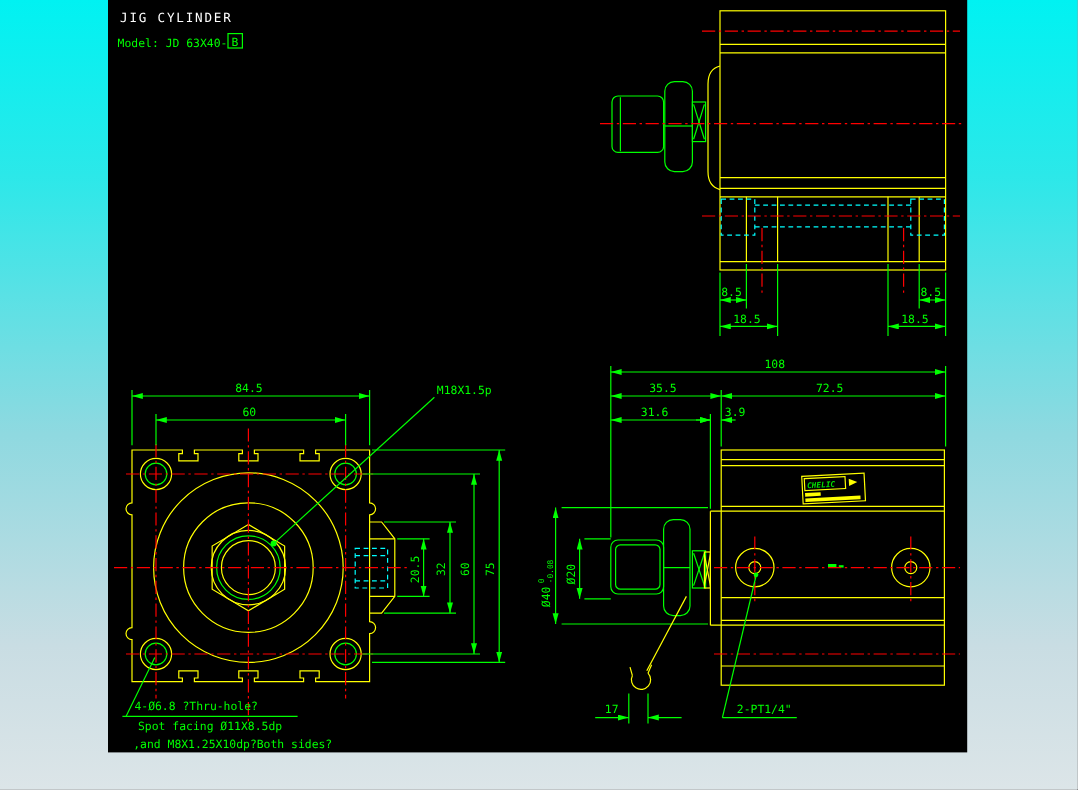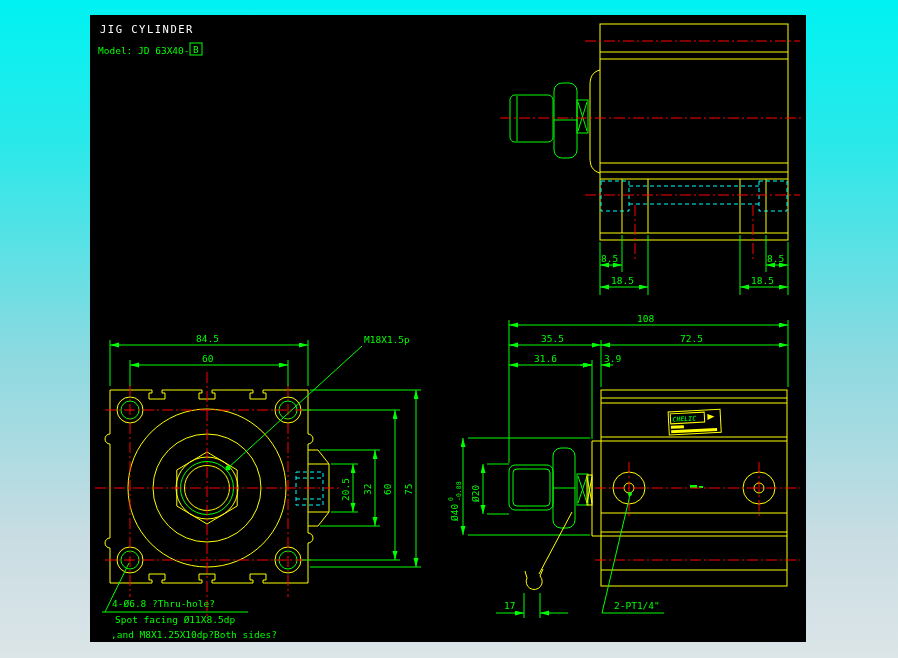--- a/index.html
+++ b/index.html
@@ -2,21 +2,21 @@
 <html><head>
 <meta charset="utf-8">
 <style>
   html,body{margin:0;padding:0;}
   body{
     width:898px;height:658px;overflow:hidden;
     background:linear-gradient(180deg,#00f2f2 0%,#2be8e9 22%,#8fd9e0 55%,#c9dde3 82%,#dce5e8 100%);
     font-family:"DejaVu Sans Mono", monospace;
   }
   #canvas{
-    position:absolute;left:90px;top:15px;width:716px;height:627px;
+    position:absolute;left:90px;top:0;width:716px;height:627px;
     background:#000;
   }
   svg{display:block}
   .ly{stroke:#ffff00;fill:none;stroke-width:1}
   .lg{stroke:#00ff00;fill:none;stroke-width:1}
   .lr{stroke:#ff0000;fill:none;stroke-width:1;stroke-dasharray:11 3 2 3}
   .lc{stroke:#00ffff;fill:none;stroke-width:1;stroke-dasharray:4 3}
   .tg{fill:#00ff00;font:9.5px "DejaVu Sans Mono",monospace}
   .ts{fill:#00ff00;font:6.5px "DejaVu Sans Mono",monospace}
   .tw{fill:#ffffff;font:10.5px "DejaVu Sans Mono",monospace;letter-spacing:1.5px}

